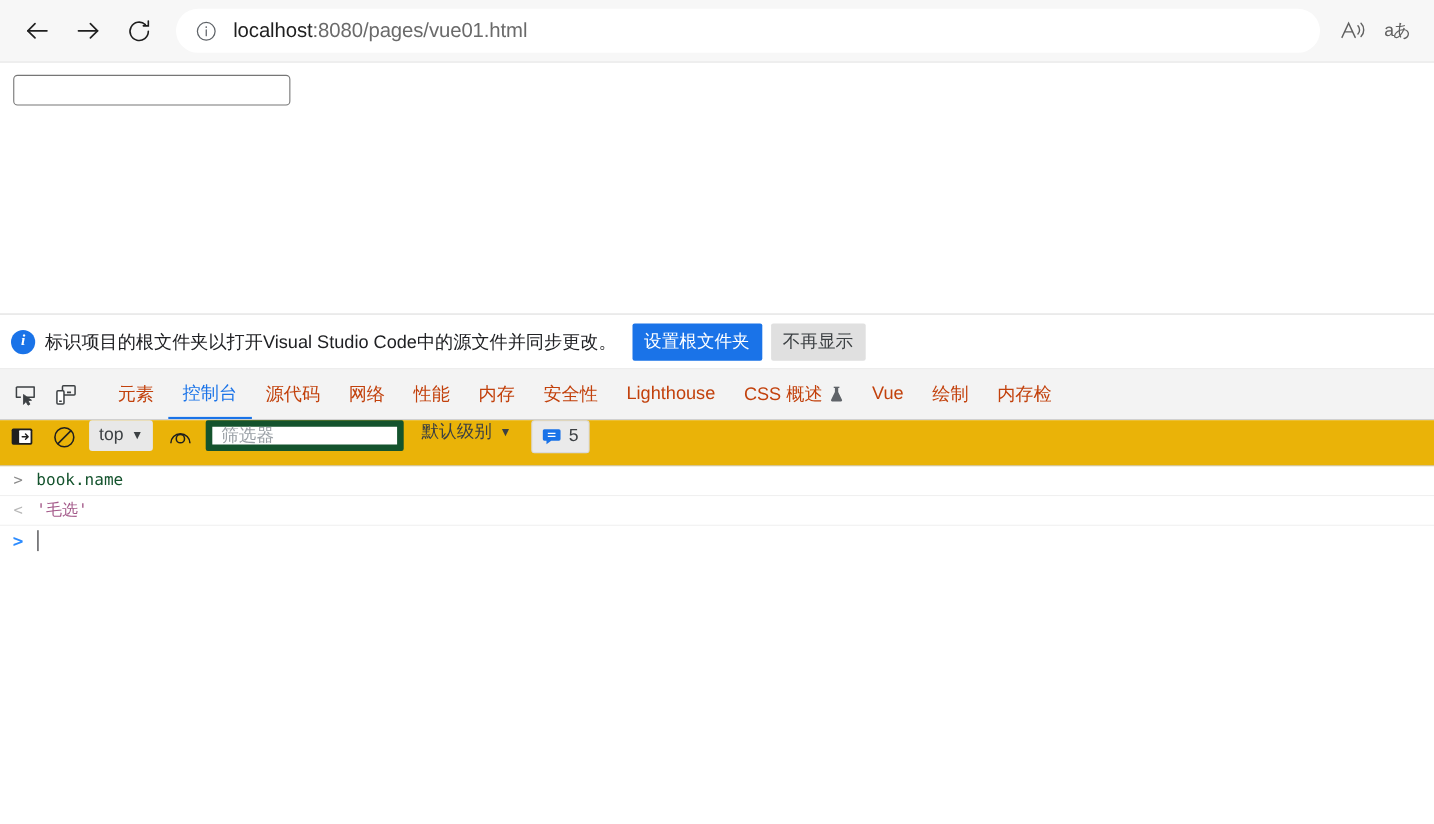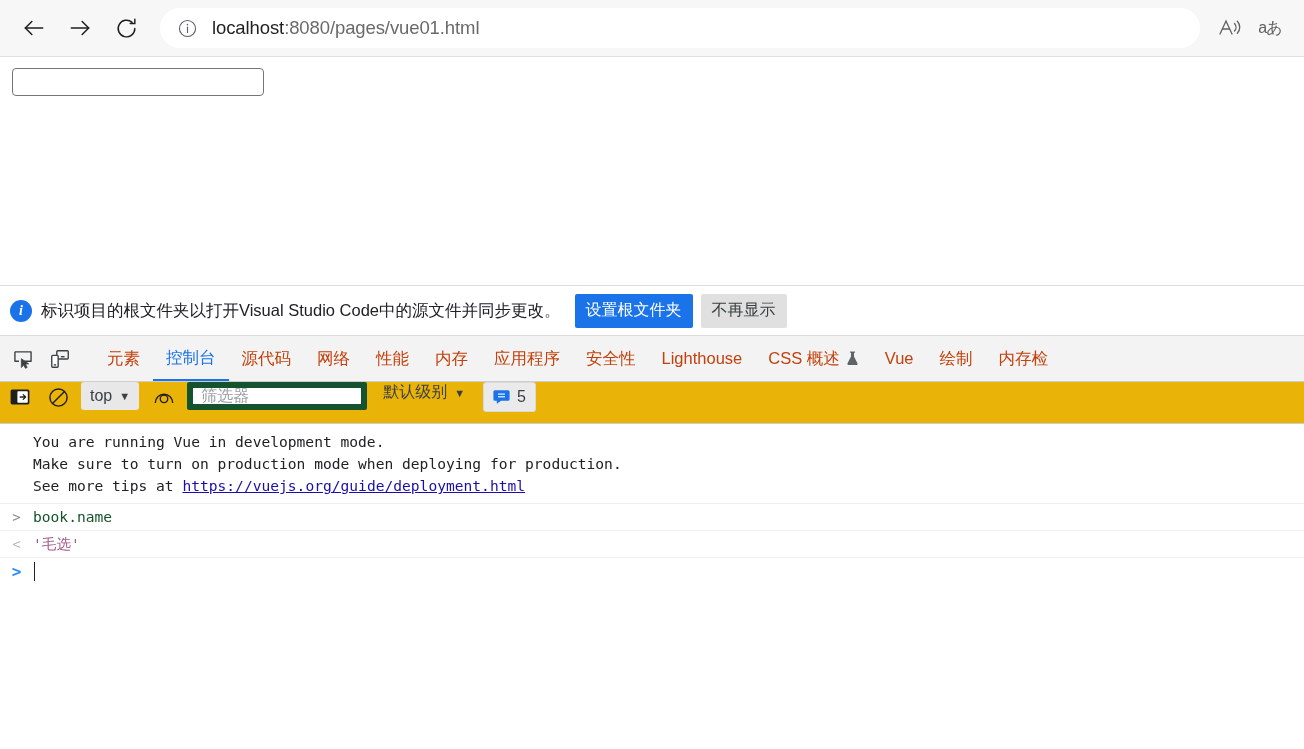--- a/index.html
+++ b/index.html
@@ -126,21 +126,21 @@
     font-size: 16.5px;
     color: #202124;
     white-space: nowrap;
     margin-right: 14px;
   }
   .btn-primary {
     background: #1a73e8;
     color: #ffffff;
     border: none;
     font-size: 16px;
-    font-family: Liberation Mono, monospace;
+    font-family: Liberation Sans, sans-serif;
     padding: 6px 11px;
     border-radius: 2px;
     height: 34px;
     line-height: 20px;
     margin-right: 8px;
     cursor: pointer;
   }
   .btn-secondary {
     background: #e0e0e0;
     color: #3c4043;
@@ -426,23 +426,20 @@
     <div class="dt-tab">
         <span>网络</span>
       </div>
     <div class="dt-tab">
         <span>性能</span>
       </div>
     <div class="dt-tab">
         <span>内存</span>
       </div>
     <div class="dt-tab">
-        <span>应用程序</span>
-      </div>
-    <div class="dt-tab">
         <span>安全性</span>
       </div>
     <div class="dt-tab">
         <span>Lighthouse</span>
       </div>
     <div class="dt-tab">
       <span>CSS 概述</span>
       <span class="flask">
         <svg width="13" height="15" viewBox="0 0 12 14">
           <path d="M4.6 1 h2.8 v4.1 l3.2 6.4 a1 1 0 0 1-0.9 1.5 h-7.4 a1 1 0 0 1-0.9-1.5 l3.2-6.4 z" fill="#5f6368"></path>
@@ -499,23 +496,20 @@
           <line x1="5.3" y1="5.4" x2="12.7" y2="5.4" stroke="#ffffff" stroke-width="1.2"></line>
           <line x1="5.3" y1="8.3" x2="12.7" y2="8.3" stroke="#ffffff" stroke-width="1.2"></line>
         </svg>
       </span>
       <span class="num">5</span>
     </div>
   </div>
 
   <div class="console-body">
 
-    <div class="vue-warning"><span>You are running Vue in development mode.</span>
-<span>Make sure to turn on production mode when deploying for production.</span>
-<span>See more tips at </span><a href="#">https://vuejs.org/guide/deployment.html</a></div>
 
     <div class="console-row">
       <span class="row-gutter gutter-in">&gt;</span>
       <span class="row-text">book.name</span>
     </div>
 
     <div class="console-row">
       <span class="row-gutter gutter-out">&lt;</span>
       <span class="row-text string-val">'毛选'</span>
     </div>

